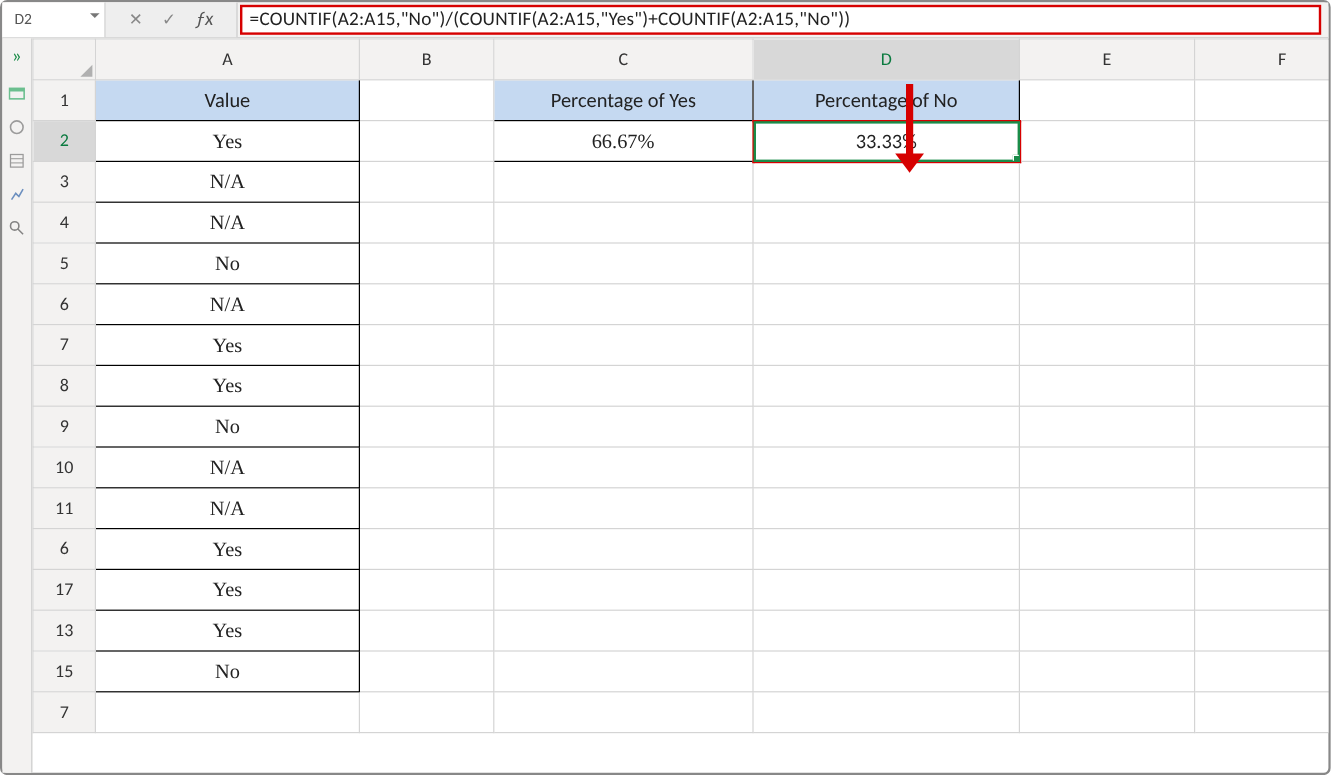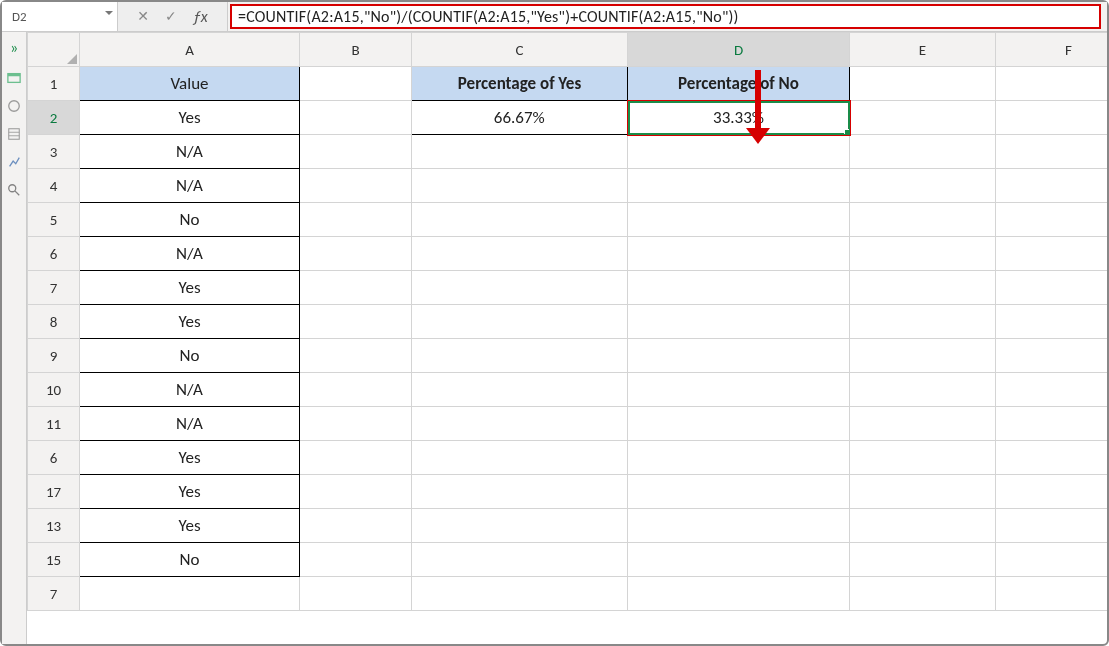--- a/index.html
+++ b/index.html
@@ -20,21 +20,21 @@
   }
   
   .formula-bar-row {
     height: 30px;
     border-bottom: 1px solid #ccc;
     display: flex;
     align-items: stretch;
     background: #f3f2f1;
   }
   .name-box-wrap {
-    width: 116px;
+    width: 86px;
     display: flex;
     align-items: center;
     border-right: 1px solid #ccc;
     background: #fff;
     padding-left: 10px;
     position: relative;
   }
   .name-box {
     color: #555;
     font-size: 13px;
@@ -156,23 +156,23 @@
   col.col-C     { width: 216px; }
   col.col-D     { width: 222px; }
   col.col-E     { width: 146px; }
   col.col-F     { width: 146px; }
   
   .hdr-blue {
     background: #c5d9f1 !important;
     font-weight: normal;
     font-size: 18px;
   }
-  .bold { font-weight: bold; }
+  .bold { font-weight: normal; }
   .bordered { border: 1px solid #000 !important; }
-  .bordered-lrb { border-left:1px solid #000 !important; border-right:1px solid #000 !important; border-bottom:1px solid #000 !important;}
+  .bordered-lrb { border-left:1px solid #000 !important; border-right:1px solid #000 !important; border-bottom:1px solid #000 !important;font-family:Liberation Serif, serif;}
   
   .selected-cell {
     outline: 2px solid #1a8c49;
     outline-offset: -2px;
     position: relative;
   }
   .selected-cell::after {
     content:'';
     position:absolute;
     right:-3px; bottom:-3px;

